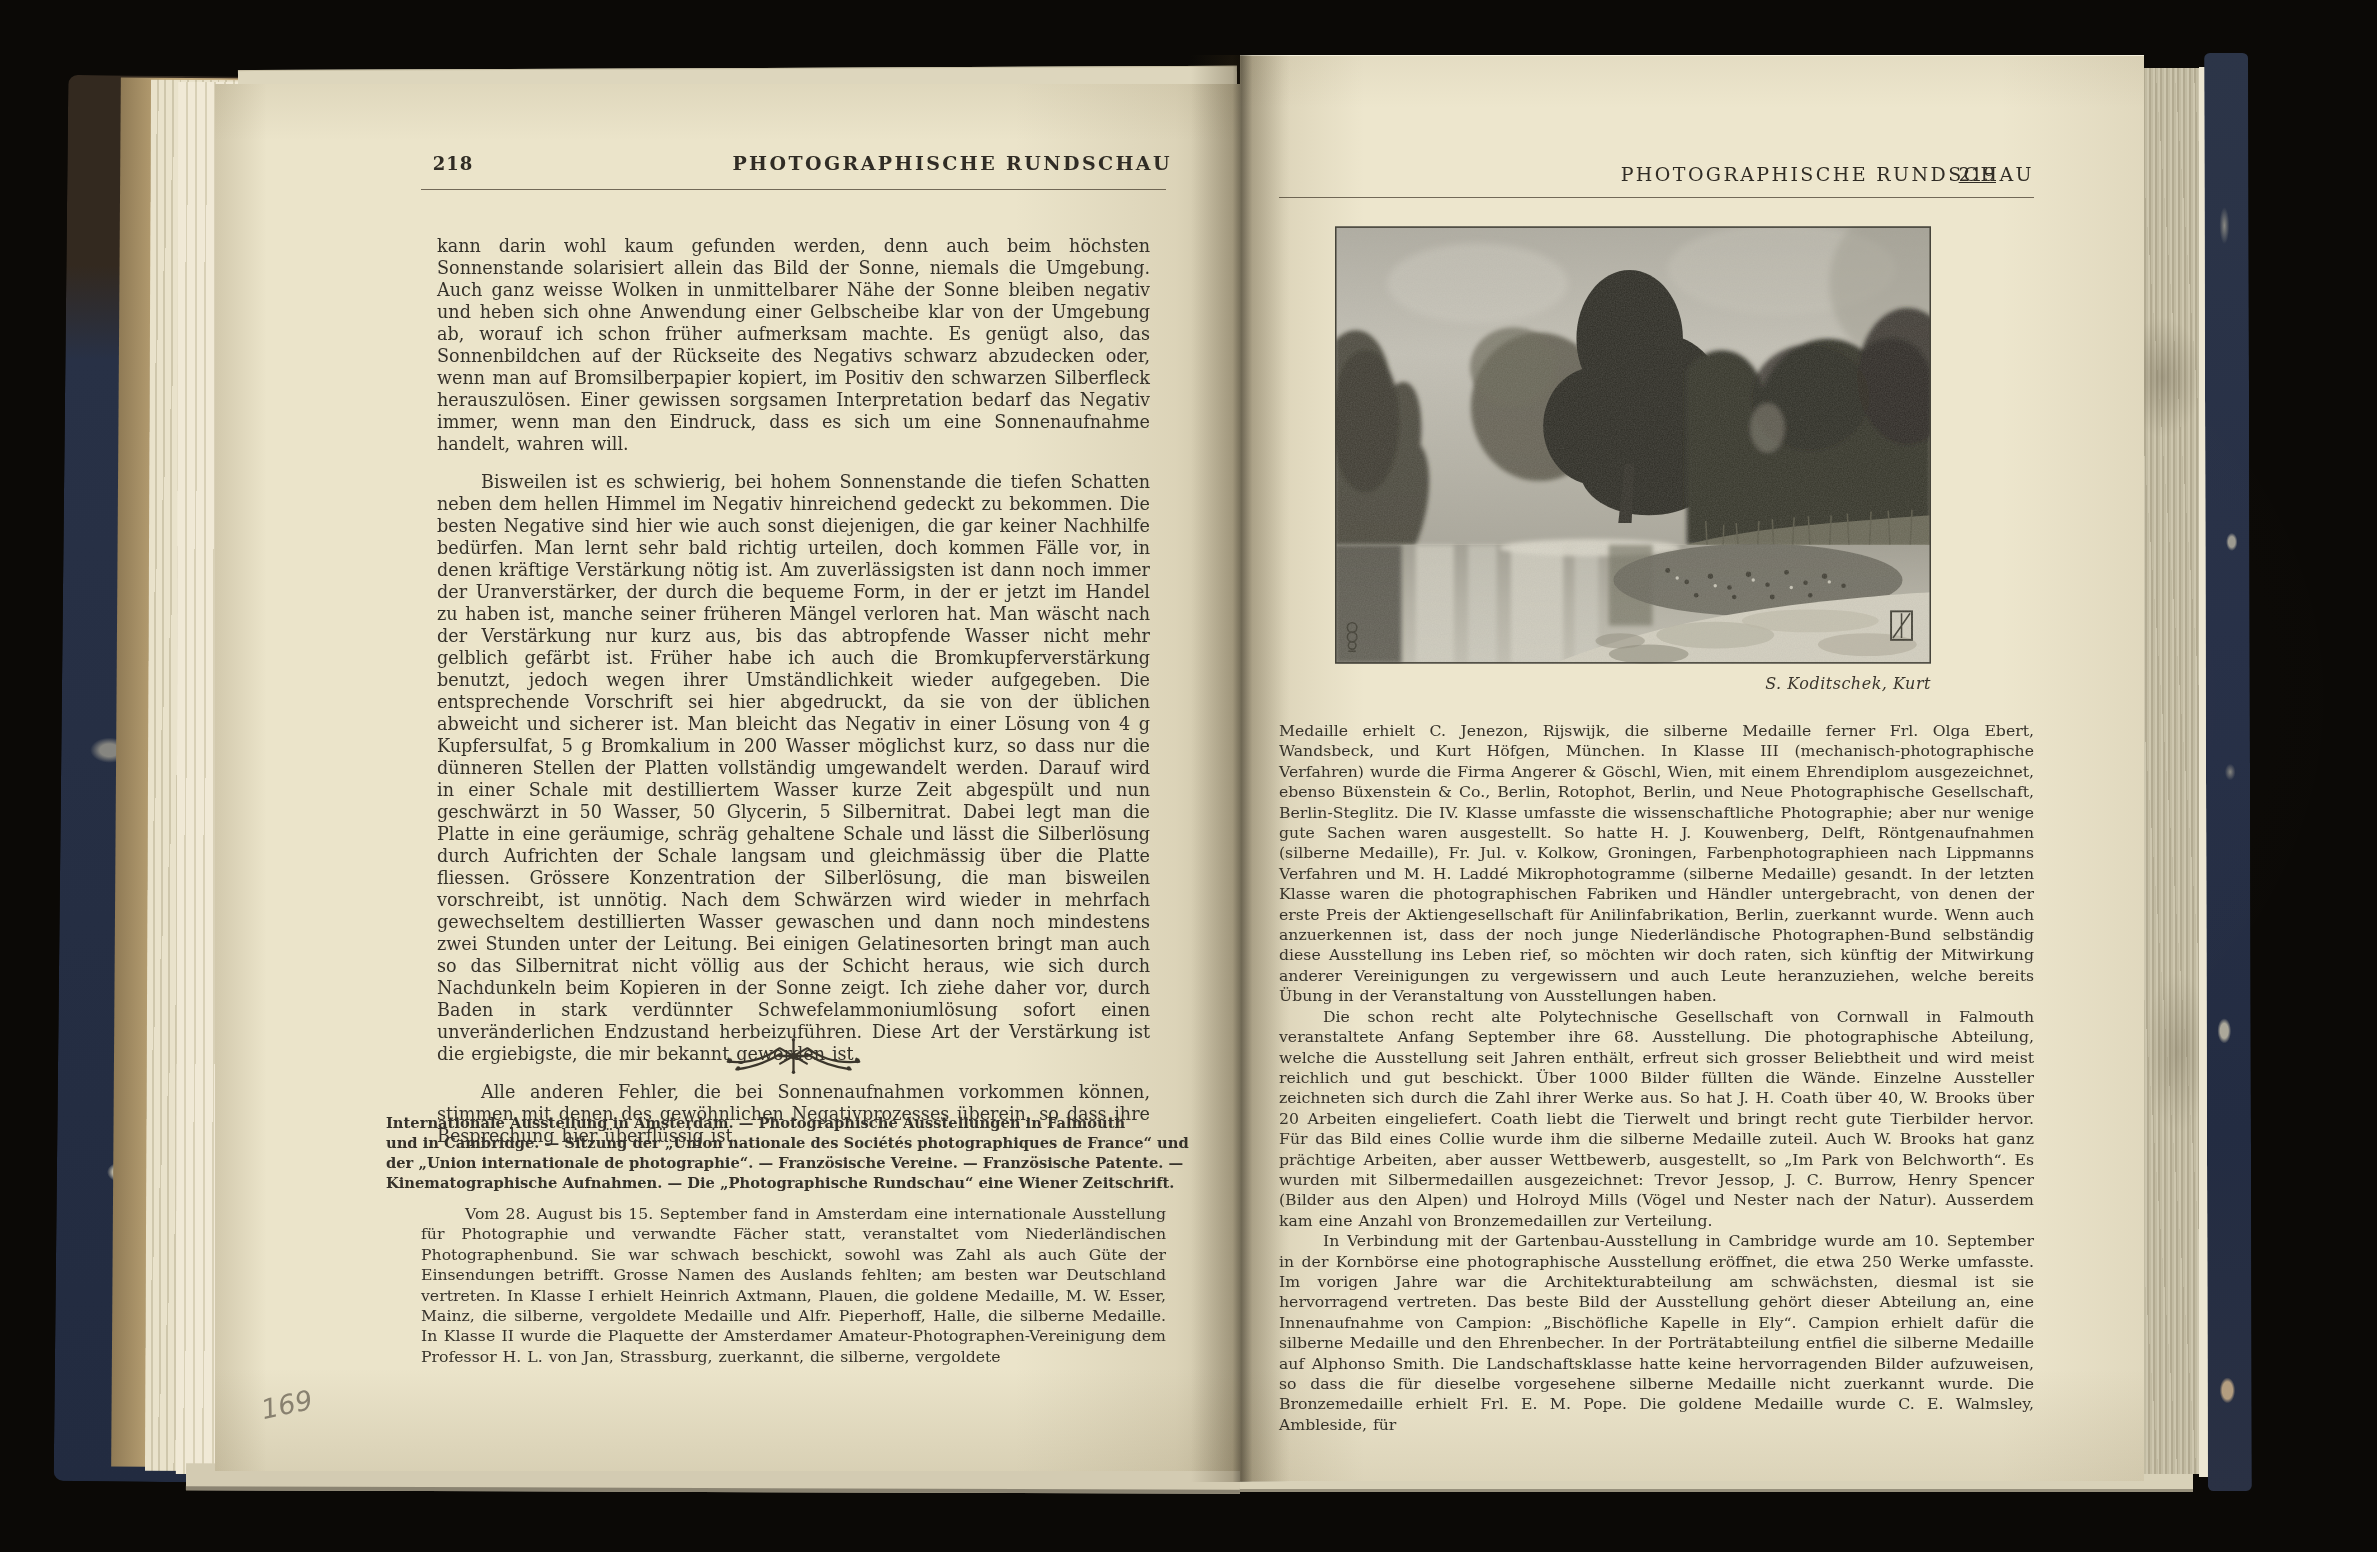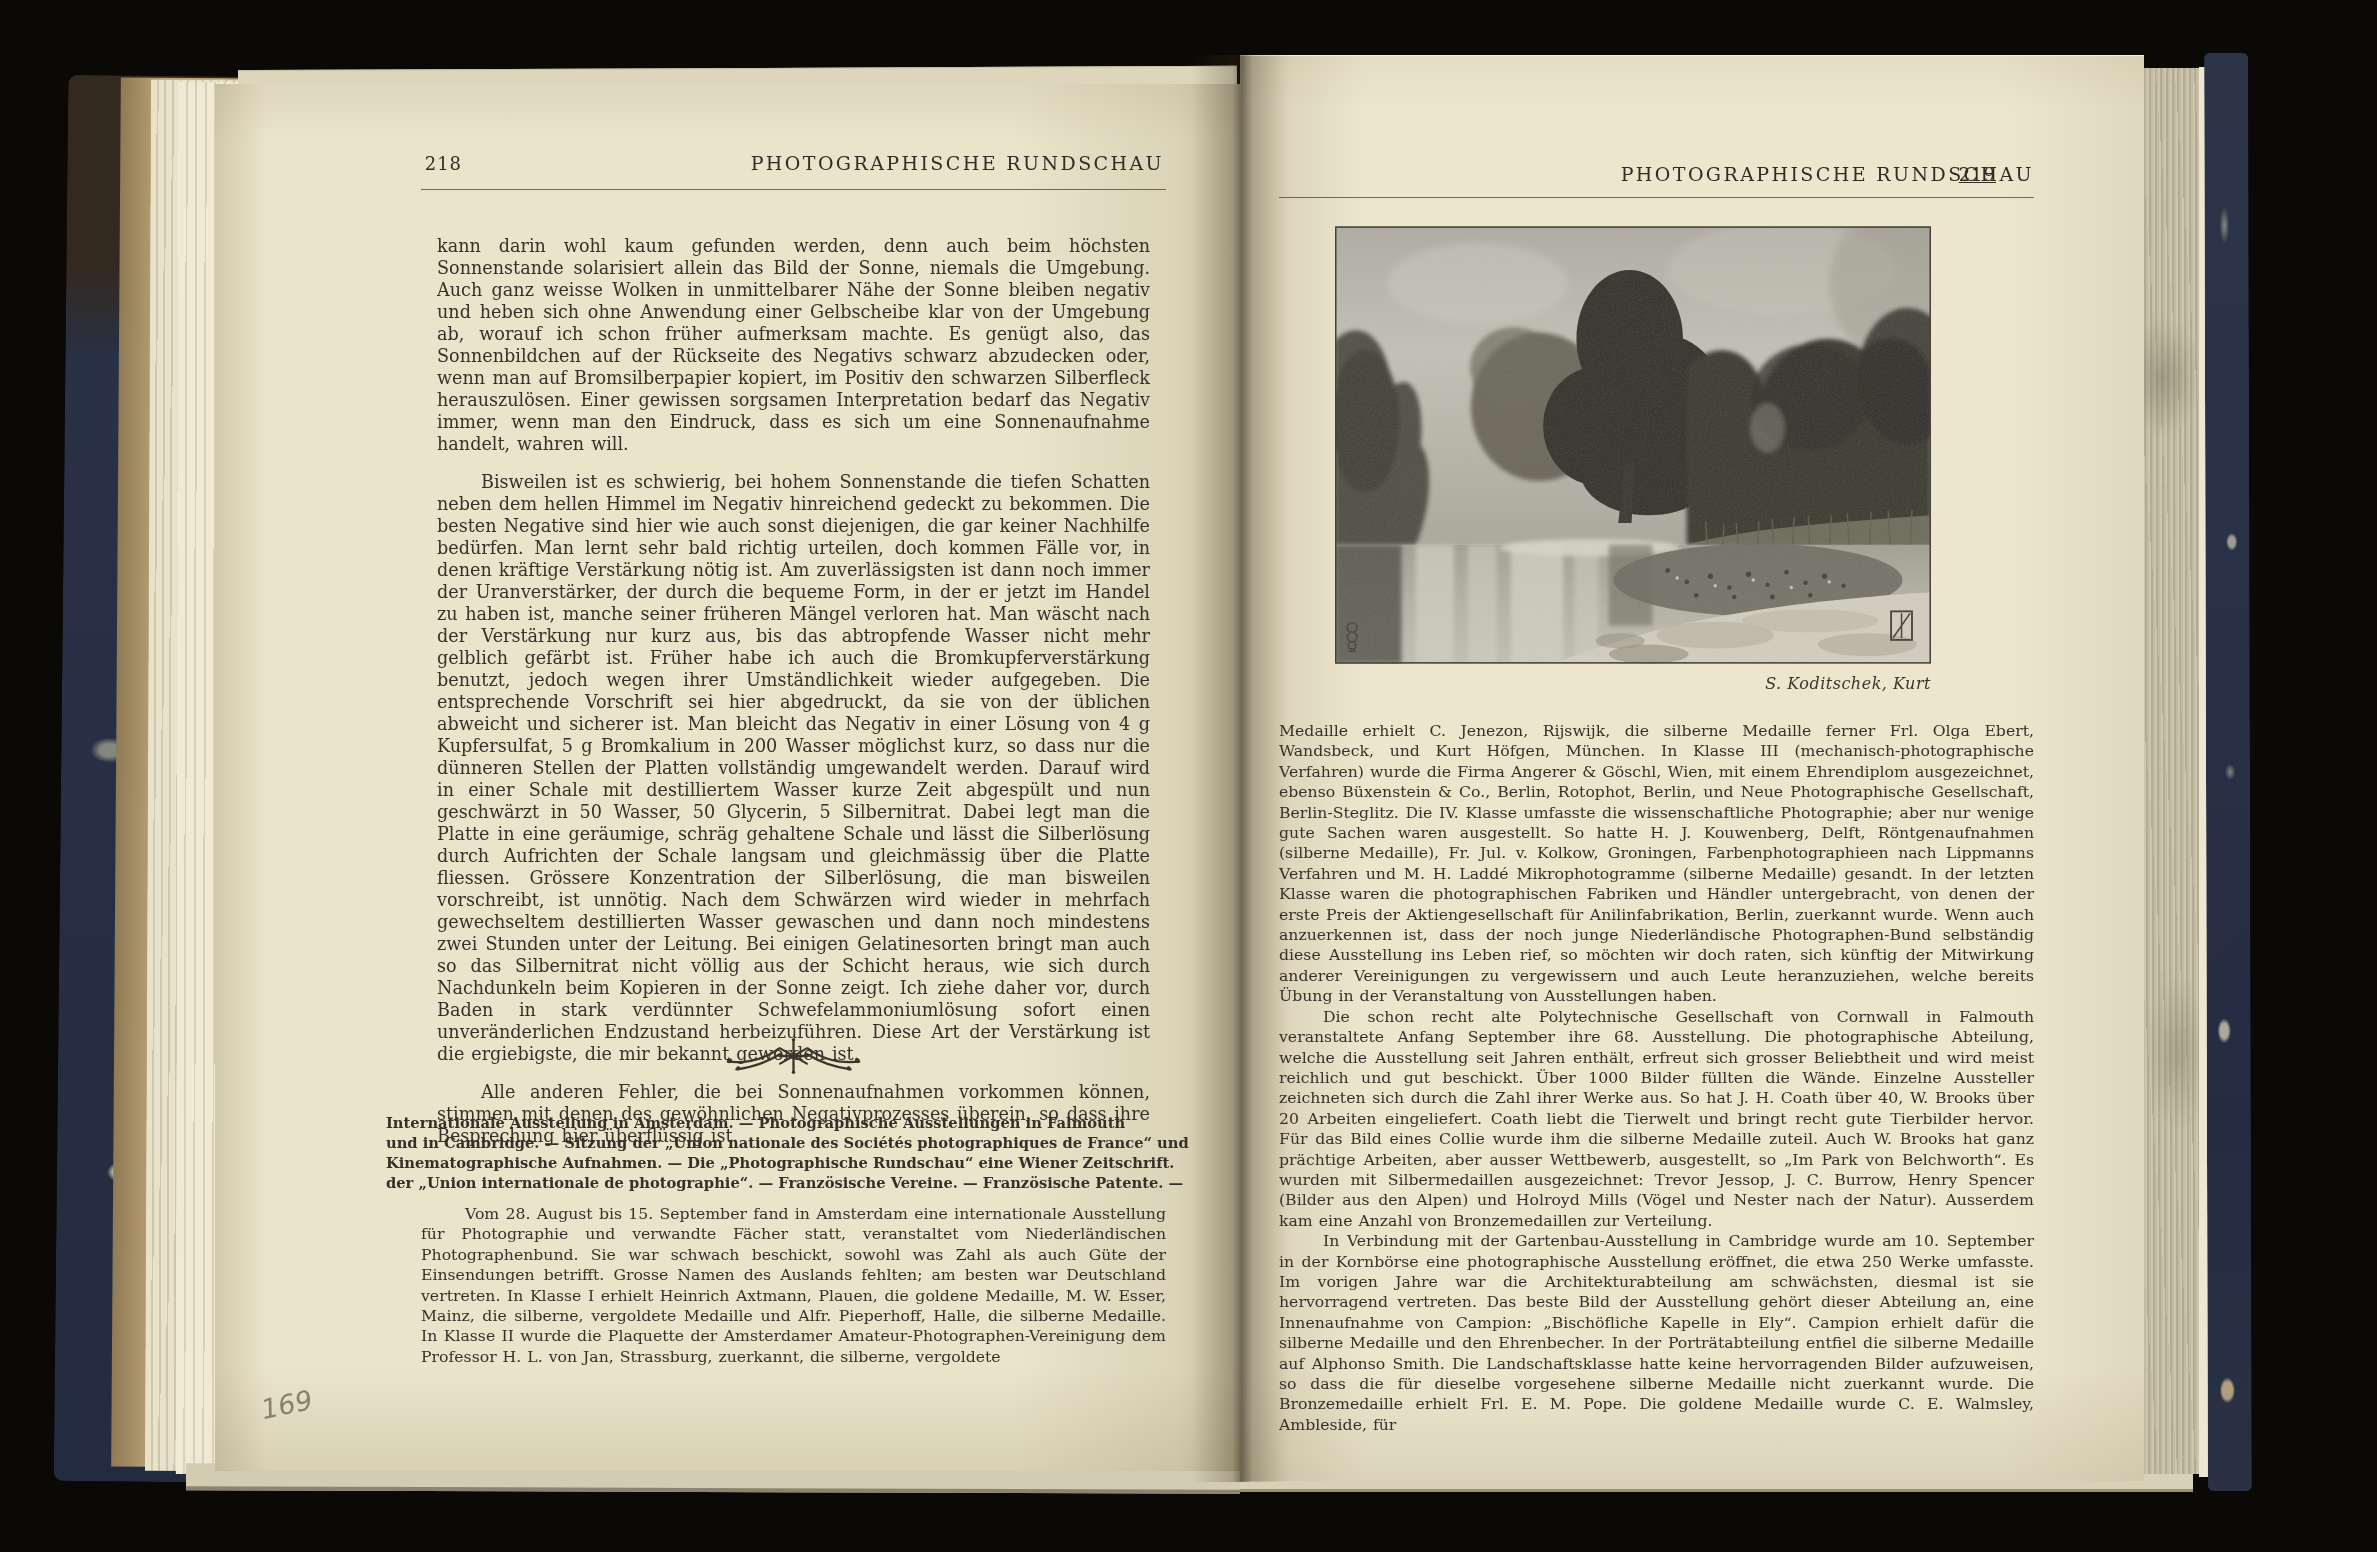--- a/index.html
+++ b/index.html
@@ -64,21 +64,21 @@
       linear-gradient(90deg, rgba(85,70,38,.28), rgba(110,92,55,.12) 43px, rgba(110,92,55,0) 124px, rgba(110,92,55,0) 761px, rgba(110,92,55,.10)),
       #ede6cd;}
 
   
   .running-head{position:absolute;height:30px;}
   .running-head .rtitle{position:absolute;left:0;right:0;text-align:right;
     font-size:19px;letter-spacing:2.4px;color:#302c25;}
   .running-head .pageno{position:absolute;font-size:18px;letter-spacing:1px;color:#302c25;}
   .head-rule{position:absolute;height:0;border-top:1.9px solid rgba(72,63,48,.75);}
 
-  .head-left{left:204px;top:68px;width:745px;}
+  .head-left{left:212px;top:68px;width:745px;font-weight:bold;}
   .head-left .pageno{left:5.7px;top:1px;}
   .rule-left{left:206px;top:105px;width:745px;}
 
   .head-right{left:39px;top:107px;width:755px;}
   .head-right .pageno{right:38px;top:1px;text-decoration:underline;}
   .rule-right{left:39px;top:141px;width:755px;}
 
   .body-col{position:absolute;text-align:justify;}
   .body-left{left:206px;top:135px;width:745px;font-size:17.6px;line-height:22px;word-spacing:1.4px;}
   .body-left p{margin:16px;}
@@ -152,22 +152,22 @@
           <circle cx="75" cy="4" r="1.8"></circle>
             <circle cx="75" cy="38" r="1.8"></circle>
         </g>
       </svg>
     </div>
 
 
     <div class="section-subtitle">
       <span>Internationale Ausstellung in Amsterdam. — Photographische Ausstellungen in Falmouth</span>
       <span>und in Cambridge. — Sitzung der „Union nationale des Sociétés photographiques de France“ und</span>
+      <span>der „Union internationale de photographie“. — Französische Vereine. — Französische Patente. —</span>
       <span>Kinematographische Aufnahmen. — Die „Photographische Rundschau“ eine Wiener Zeitschrift.</span>
-      <span>der „Union internationale de photographie“. — Französische Vereine. — Französische Patente. —</span>
     </div>
 
     <p class="intro-par">Vom 28. August bis 15. September fand in Amsterdam eine internationale Ausstellung für Photographie und verwandte Fächer statt, veranstaltet vom Niederländischen Photographenbund.  Sie war schwach beschickt, sowohl was Zahl als auch Güte der Einsendungen betrifft.  Grosse Namen des Auslands fehlten; am besten war Deutschland vertreten.  In Klasse I erhielt Heinrich Axtmann, Plauen, die goldene Medaille, M. W. Esser, Mainz, die silberne, vergoldete Medaille und Alfr. Pieperhoff, Halle, die silberne Medaille.  In Klasse II wurde die Plaquette der Amsterdamer Amateur-Photographen-Vereinigung dem Professor H. L. von Jan, Strassburg, zuerkannt, die silberne, vergoldete</p>
 
     <div class="pencil-note">169</div>
   </div>
 
   <div class="page page-right">
     <div class="running-head head-right">
       <span class="rtitle">PHOTOGRAPHISCHE RUNDSCHAU</span>

